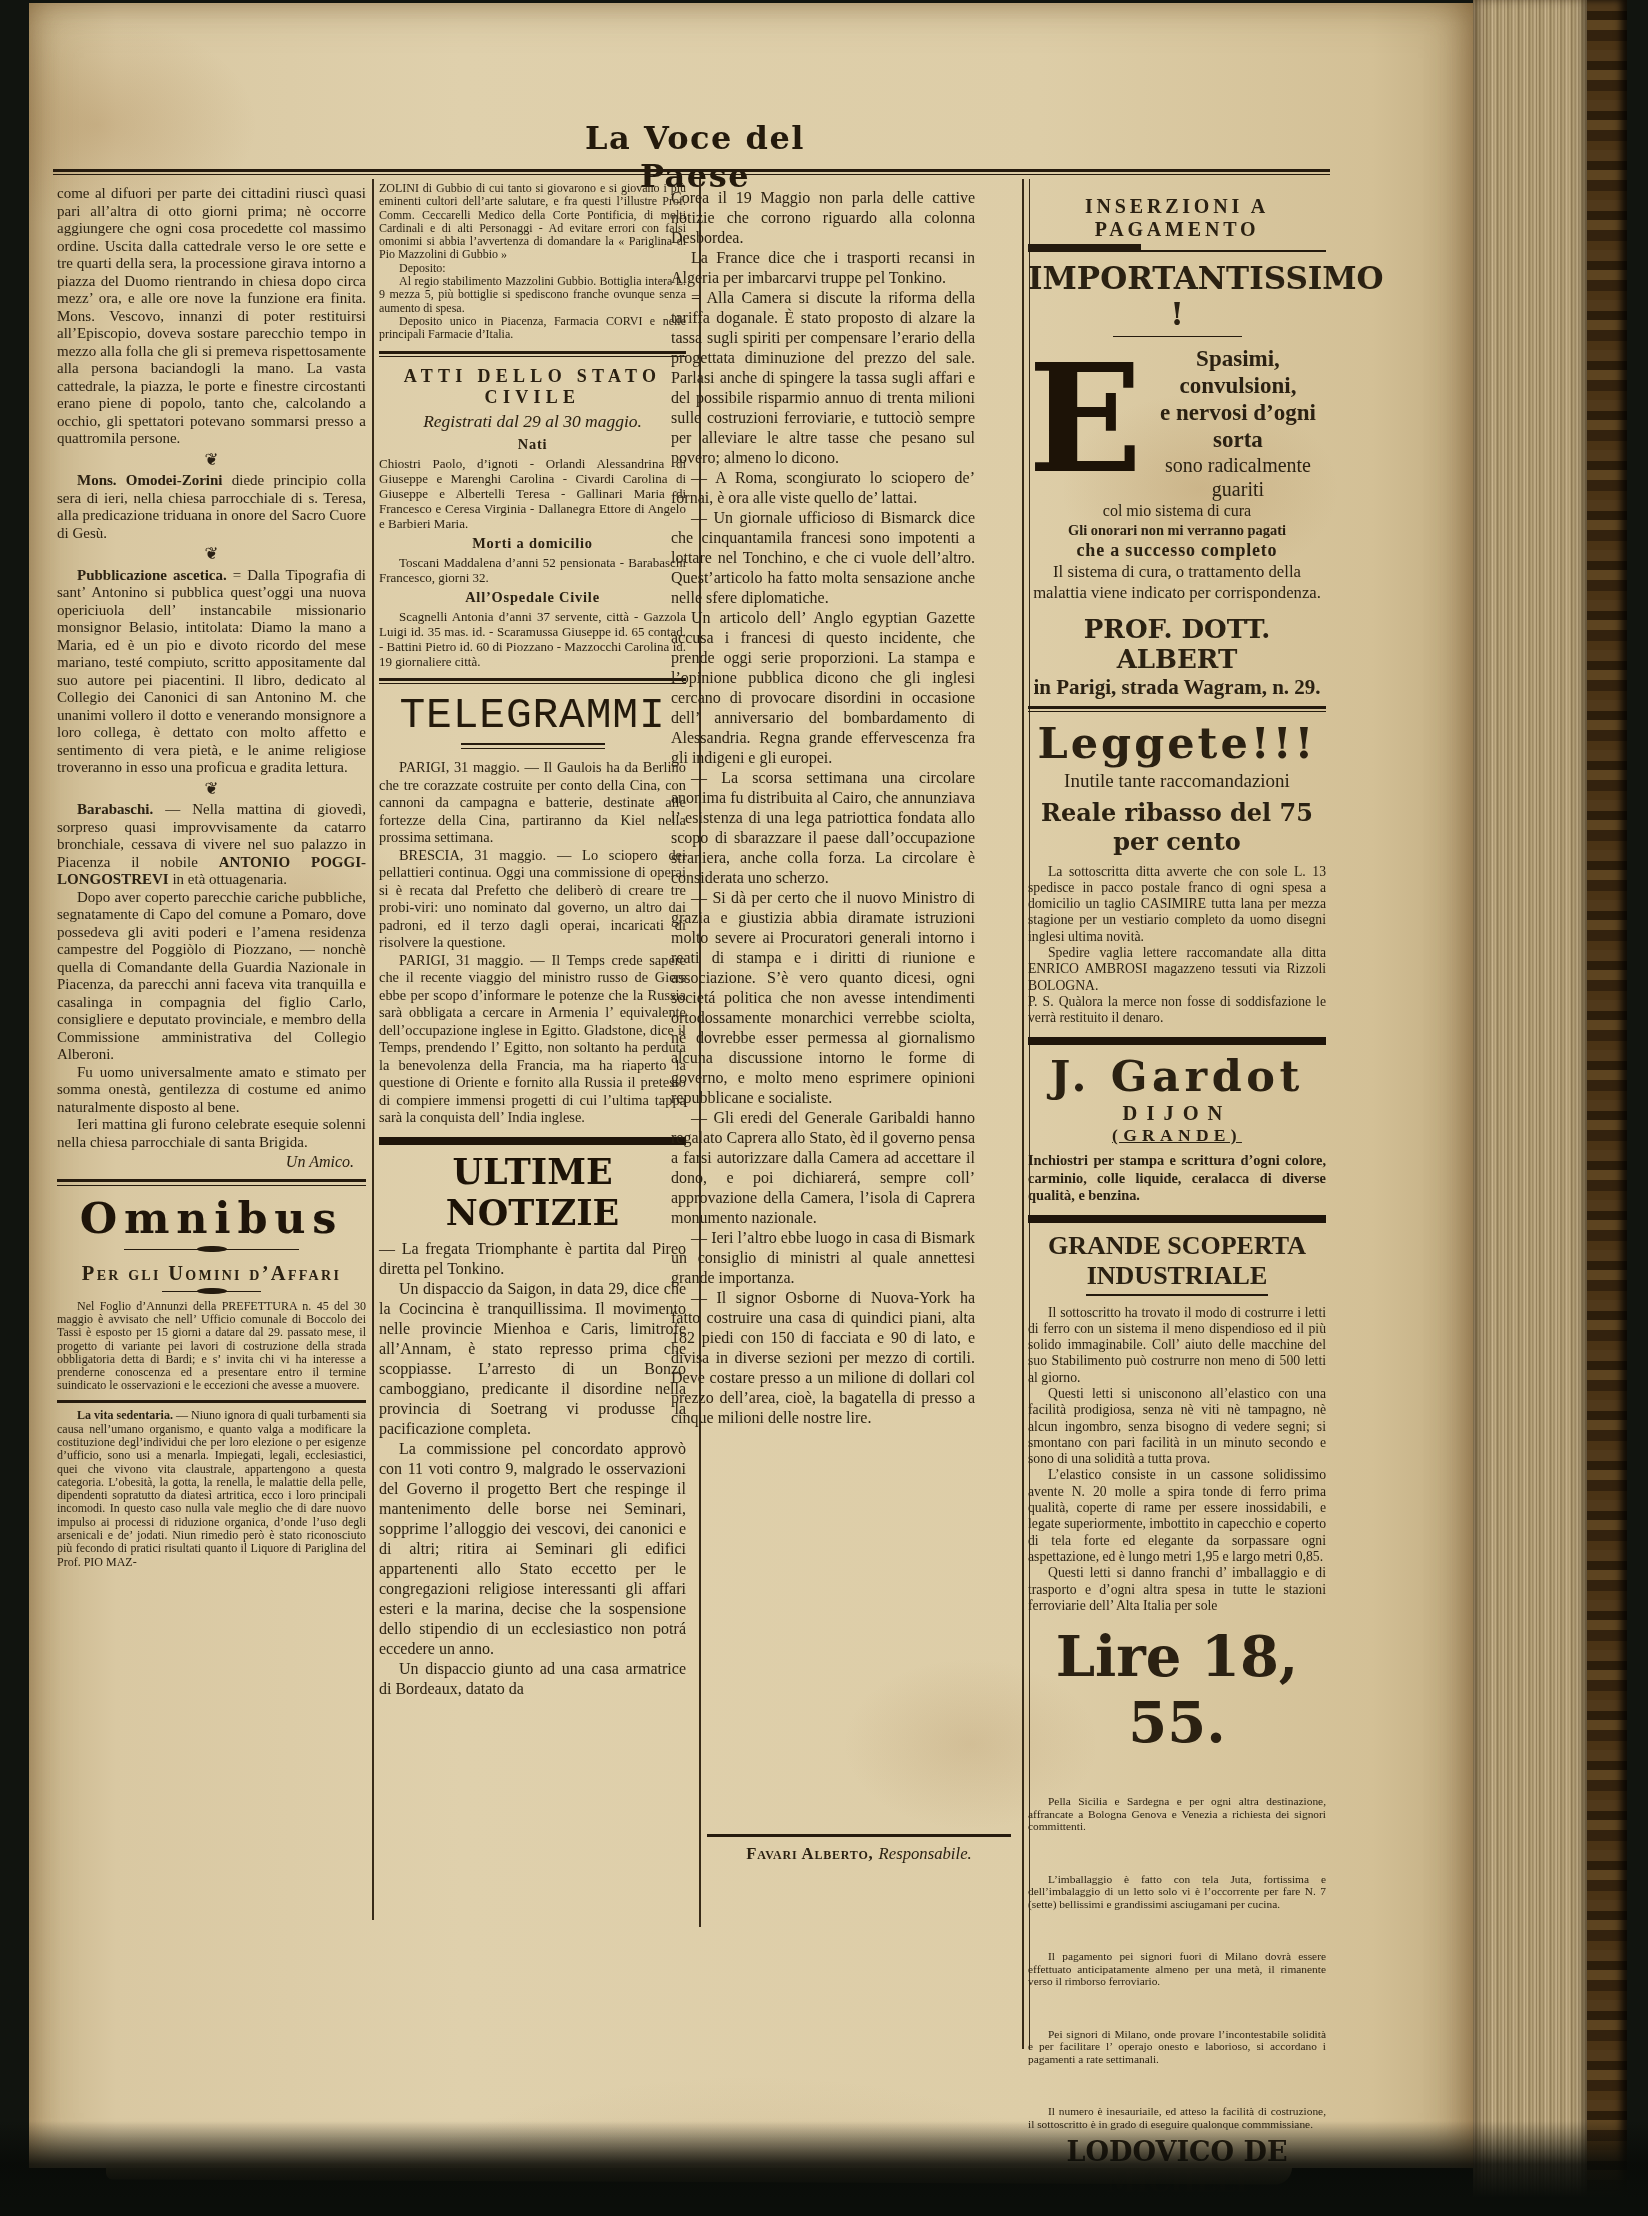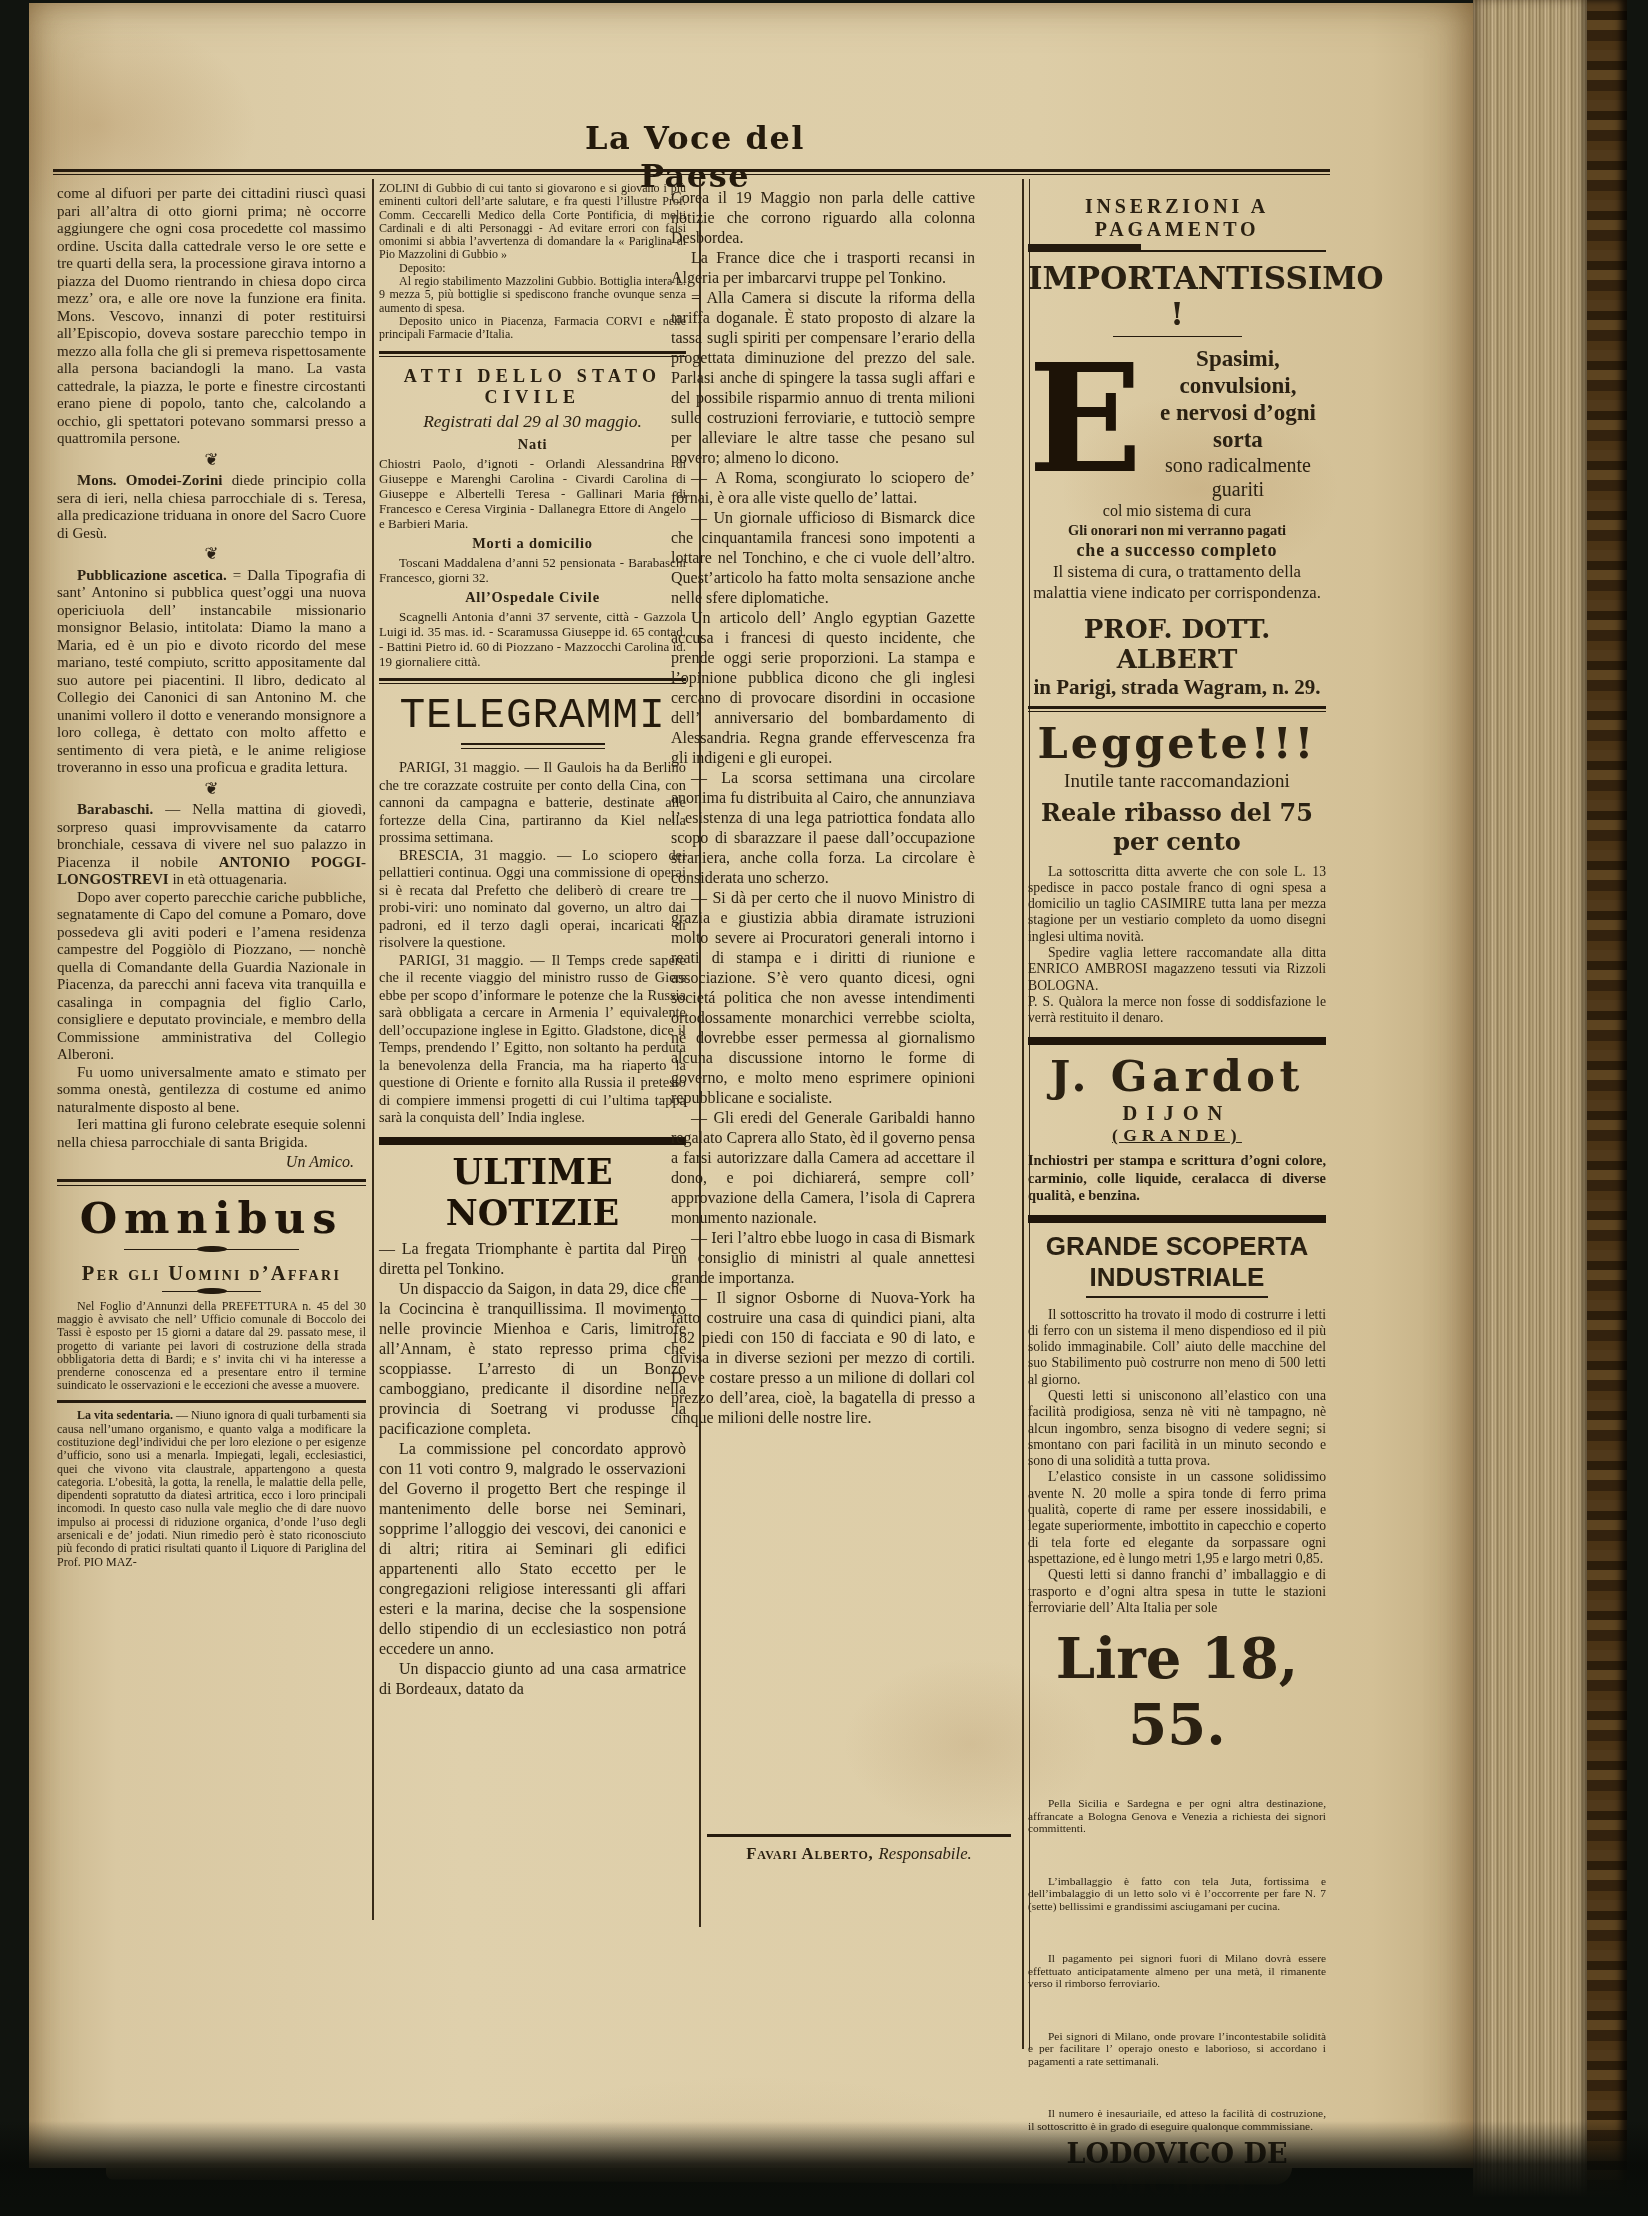--- a/index.html
+++ b/index.html
@@ -123,21 +123,21 @@
            font-size:43px;letter-spacing:3px;margin:3px 0 1.5px;}
   .inutile{text-align:center;font-size:19px;margin-bottom:6px;}
   .ribasso{text-align:center;font-weight:bold;font-family:"DejaVu Serif",serif;
            font-size:24px;margin-bottom:7.6px;}
   .gardot{text-align:center;font-weight:bold;font-family:"DejaVu Serif",serif;
           font-size:43px;letter-spacing:4.6px;margin:4.6px 0 1.5px;}
   .dijon{text-align:center;font-weight:bold;font-size:20.5px;letter-spacing:9px;}
   .francia{text-align:center;font-weight:bold;font-size:17.5px;letter-spacing:5.3px;
            text-decoration:underline;margin-bottom:6px;}
   .inchiostri{font-weight:bold;font-size:14.4px;line-height:17.5px;}
-  .scoperta{text-align:center;font-weight:bold;font-family:Liberation Sans, sans-serif;
+  .scoperta{text-align:center;font-weight:bold;font-family:Liberation Serif, serif;
             font-size:26px;margin:7.6px 0 1.5px;}
   .scoperta-rule{width:182px;border-top:2.3px solid #241a0e;margin:3px auto 9px;}
   .lire{text-align:center;font-weight:bold;font-family:"DejaVu Serif",serif;
         font-size:56px;margin:9px 0;}
   .micheli{text-align:center;font-weight:bold;font-family:"DejaVu Serif",serif;font-size:27px;margin-top:6px;}
   .micheli2{text-align:center;font-weight:bold;font-size:19px;margin-bottom:3px;}
   .favari{position:absolute;left:678px;top:1823px;width:304px;}
   .fav-line{text-align:center;font-size:16.7px;margin-top:7.6px;}
   .fav-line .sc{font-variant:small-caps;letter-spacing:0.8px;}
   .fav-line i{font-style:italic;}

